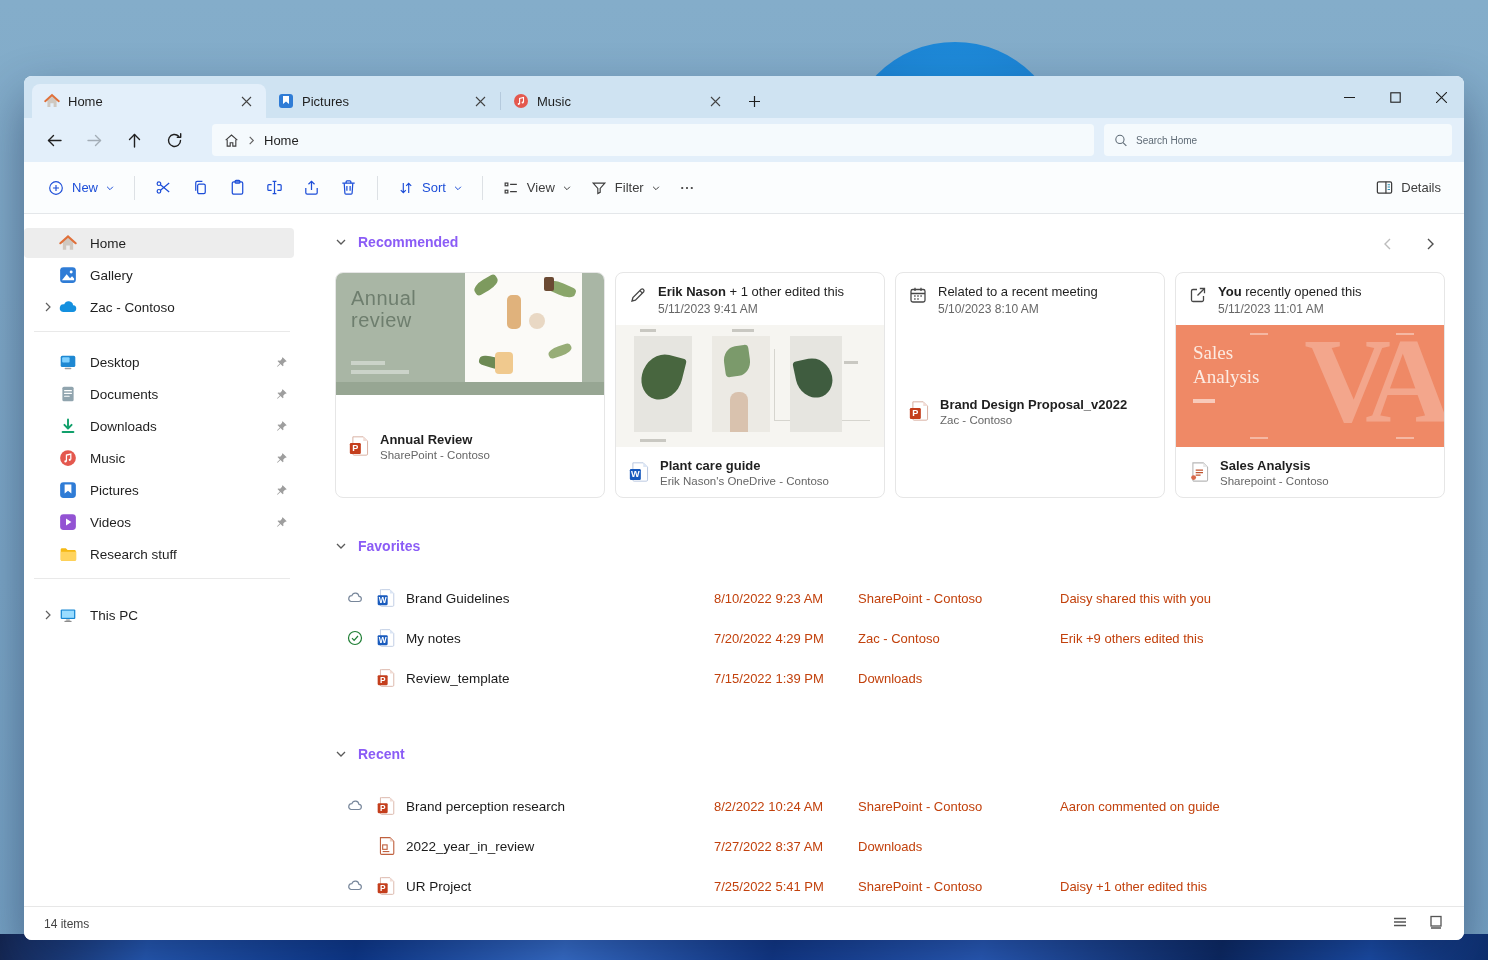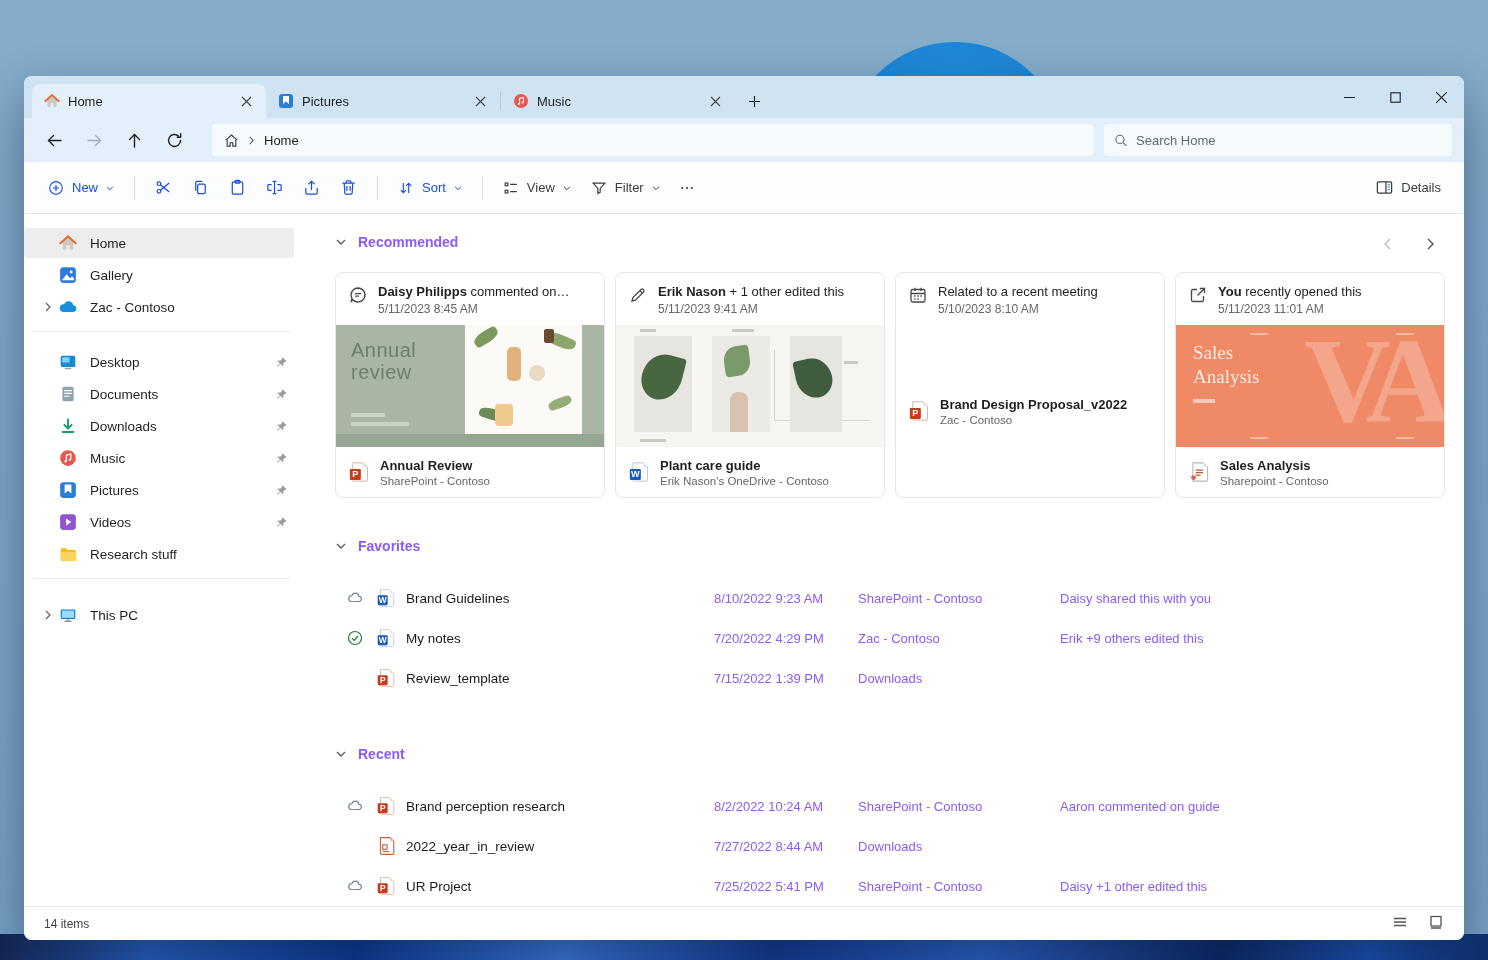--- a/index.html
+++ b/index.html
@@ -28,21 +28,21 @@
   .wincontrols { position:absolute; right:0; top:0; height:42px; display:flex; }
   .wc { width:46px; height:100%; display:flex; align-items:center; justify-content:center; color:#1f1f1f; }
 
   
   .navbar { height:44px; background:#e3effa; display:flex; align-items:center; padding:0 10px; flex:none; }
   .nbtn { width:40px; height:34px; display:flex; align-items:center; justify-content:center; border-radius:4px; }
   .addressbar { flex:1; height:32px; margin:0 10px 0 18px; background:#f5fafd; border-radius:4px;
                 display:flex; align-items:center; gap:8px; padding:0 12px; font-size:13px; color:#1f1f1f; }
   .searchbar { width:348px; height:32px; margin-right:2px; background:#f5fafd; border-radius:4px;
                display:flex; align-items:center; gap:8px; padding:0 10px; }
-  .searchbar input { border:none; outline:none; background:transparent; font-size:13px; color:#1f1f1f; width:100%;
+  .searchbar input { border:none; outline:none; background:transparent; font-size:10px; color:#1f1f1f; width:100%;
                      font-family:"Liberation Sans", sans-serif; }
   .searchbar input::placeholder { color:#5f6b76; }
 
   
   .toolbar { height:52px; background:#fbfdfe; border-bottom:1px solid #e4e7ea; display:flex; align-items:center;
              padding:0 14px; flex:none; }
   .tbtn { display:flex; align-items:center; gap:7px; padding:7px 9px; border-radius:4px; font-size:13px; color:#3d3d3d; }
   .tbtn.dis { color:#1d4ed8; }
   .tdiv { width:1px; height:24px; background:#dde1e5; margin:0 10px; }
   .details-btn { margin-left:auto; }
@@ -104,21 +104,21 @@
             color:#fcebe2; }
   .th4 .sub { position:absolute; left:17px; top:74px; width:22px; height:4px; background:rgba(255,255,255,.55); }
   .th4 .wm { position:absolute; right:2px; top:-16px; font-family:"Liberation Serif", serif; font-size:120px; line-height:1.2;
              color:rgba(255,255,255,.25); letter-spacing:-10px; font-weight:700; }
   .th4 .d { position:absolute; width:18px; height:2px; background:rgba(255,255,255,.4); }
 
   
   .rows { margin-top:20px; }
   .frow { display:grid; grid-template-columns:30px 30px 308px 144px 202px auto; align-items:center; height:40px; padding-left:11px; }
   .rname { font-size:13.5px; color:#1b1b1b; }
-  .rmeta { font-size:13px; color:#8b5cf6; }
+  .rmeta { font-size:13px; color:#c2410c; }
   .ricon { display:flex; align-items:center; }
   .sec-fav { margin-top:36px; position:relative; }
   .sec-rec2 { margin-top:44px; position:relative; }
 
   
   .statusbar { height:34px; flex:none; border-top:1px solid #e7e7e7; background:#fff; display:flex; align-items:center;
                padding:0 20px; font-size:12px; color:#444; }
   .sb-icons { margin-left:auto; display:flex; gap:20px; align-items:center; color:#555; }
 </style>
 </head>
@@ -519,30 +519,20 @@
         <span class="car-btn">
             <svg width="14" height="14" viewBox="0 0 14 14" fill="none" stroke="#4f4f4f" stroke-width="1.4">
               <path d="m5 2 5 5-5 5"></path>
             </svg>
           </span>
       </div>
 
       <div class="cards">
 
         <div class="card">
-          <div class="card-head">
-            <svg class="chicon" viewBox="0 0 20 20" fill="none" stroke="#474747" stroke-width="1.3">
-                <path d="M10 3a7 7 0 1 1-5.2 11.7L3 17l.9-3.7A7 7 0 0 1 10 3z"></path>
-                <path d="M7 8.6h6M7 11.2h4"></path>
-              </svg>
-            <div>
-              <div class="chl1"><b>Daisy Philipps</b><span> commented on…</span></div>
-              <div class="chl2">5/11/2023 8:45 AM</div>
-            </div>
-          </div>
           <div class="thumb th1">
             <div class="t">Annual review</div>
             <div class="bar1"></div>
               <div class="bar2"></div>
             <div class="panel">
               <div class="leaf" style="left:8px;top:6px;width:26px;height:12px;background:#7d9a5e;transform:rotate(-30deg);"></div>
               <div class="leaf" style="right:6px;top:10px;width:30px;height:12px;background:#8aa66a;transform:rotate(24deg);"></div>
               <div class="leaf" style="left:14px;bottom:14px;width:28px;height:11px;background:#6d8a54;transform:rotate(18deg);"></div>
               <div class="leaf" style="right:10px;bottom:26px;width:24px;height:10px;background:#97ad77;transform:rotate(-18deg);"></div>
               <div style="position:absolute;left:42px;top:22px;width:14px;height:34px;border-radius:5px;background:#e0b27c;"></div>
@@ -770,21 +760,21 @@
             <span class="ricon"></span>
             <span class="ricon">
                 <svg width="20" height="20" viewBox="0 0 18 18" fill="none">
                   <path d="M5 1.5h7.5L16 5v10.5a1 1 0 0 1-1 1H5a1 1 0 0 1-1-1v-14z" stroke="#c0613f" stroke-width="1"></path>
                   <path d="M12.5 1.5 16 5h-3.5z" fill="#eccfc2"></path>
                   <rect x="6" y="8" width="4" height="4" stroke="#c0613f" stroke-width="1"></rect>
                   <path d="M6 14h6" stroke="#c0613f" stroke-width="1"></path>
                 </svg>
               </span>
             <span class="rname">2022_year_in_review</span>
-            <span class="rmeta">7/27/2022 8:44 AM</span>
+            <span class="rmeta">7/27/2022 8:37 AM</span>
             <span class="rmeta">Downloads</span>
             <span class="rmeta"></span>
           </div>
           <div class="frow">
             <span class="ricon">
                 <svg width="18" height="18" viewBox="0 0 18 18" fill="none" stroke="#77869a" stroke-width="1.2">
                   <path d="M5 12.5h7.6a2.6 2.6 0 0 0 .3-5.2 3.6 3.6 0 0 0-7-.7 3 3 0 0 0-.9 5.9z"></path>
                 </svg>
               </span>
             <span class="ricon">

